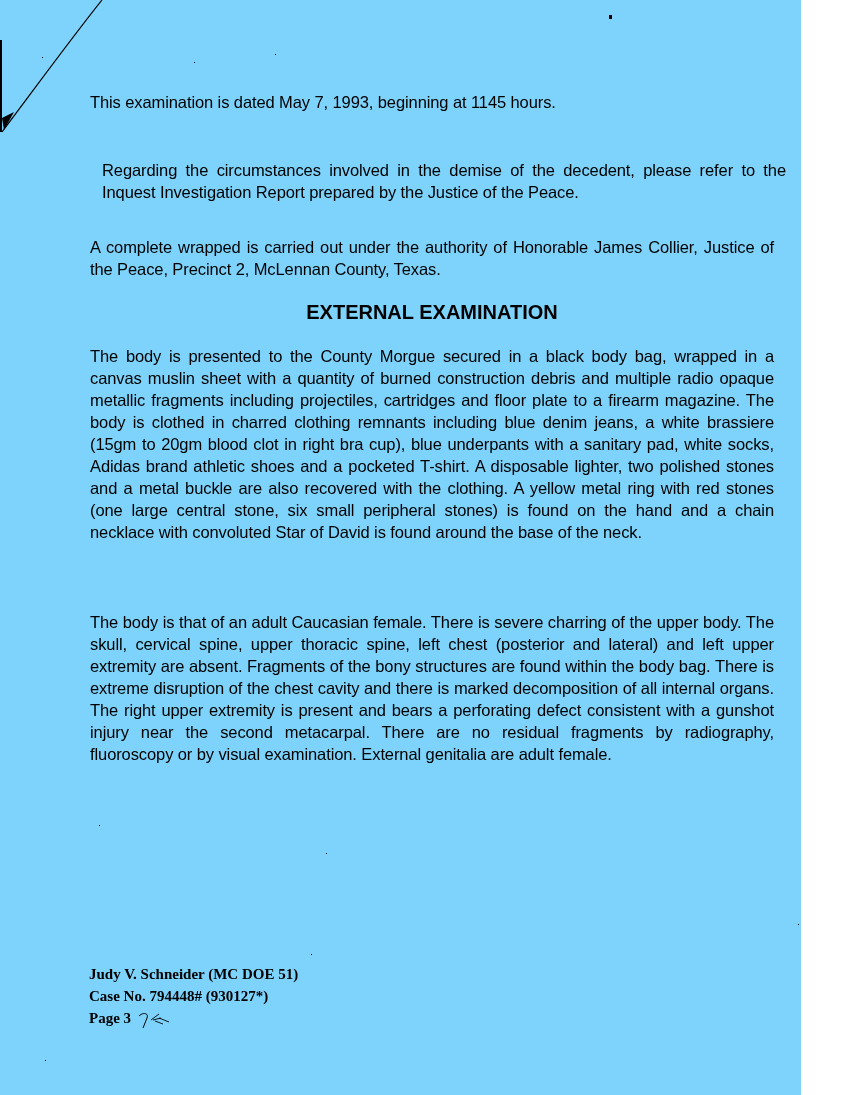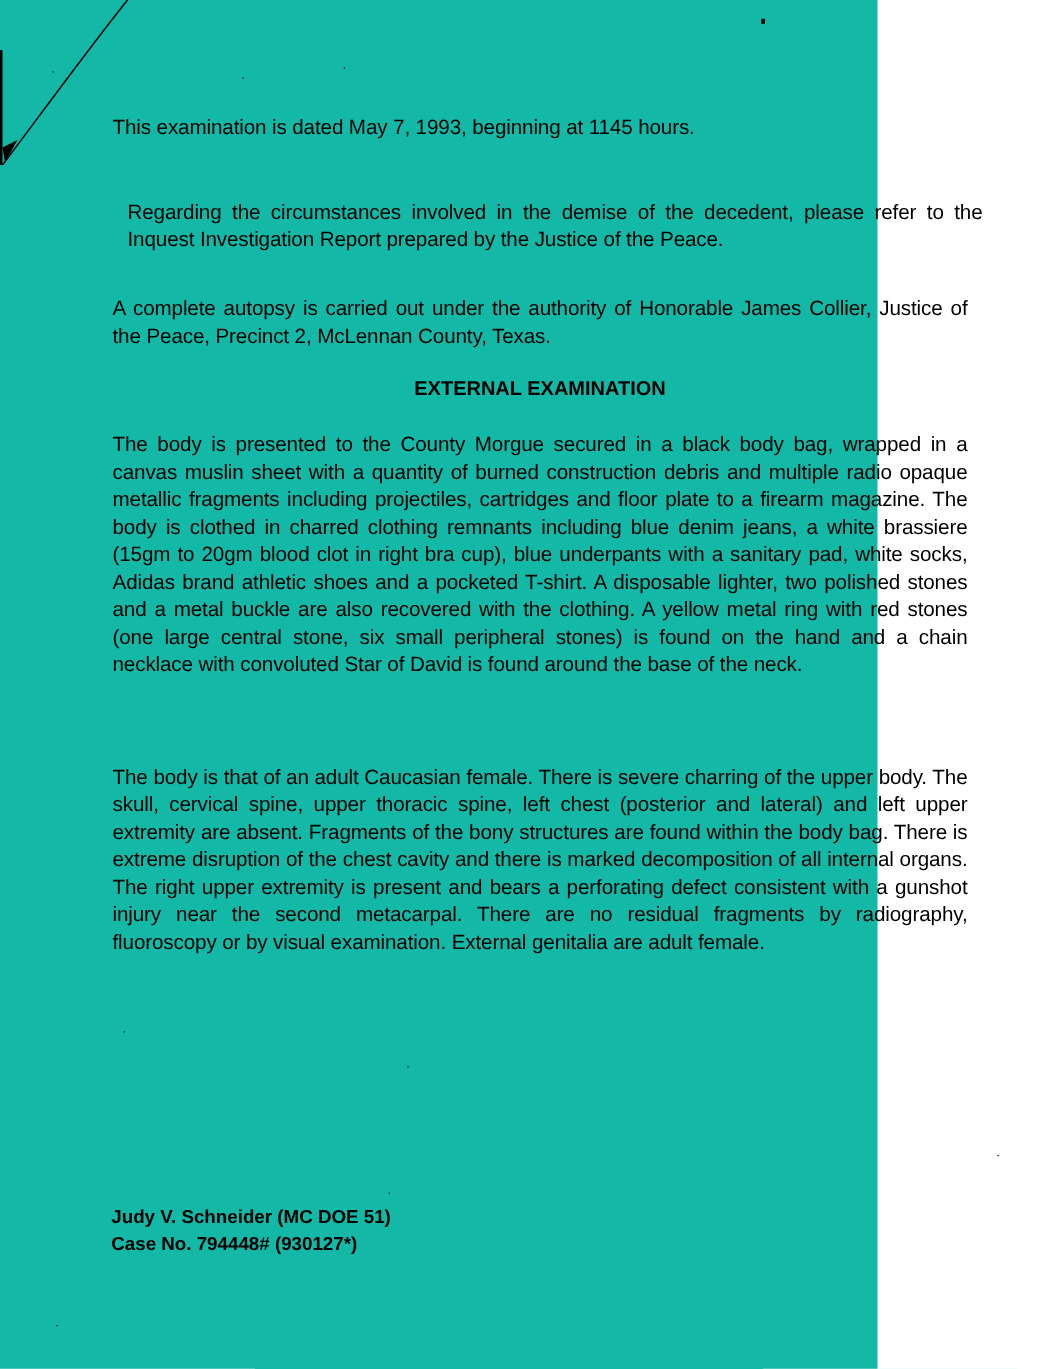--- a/index.html
+++ b/index.html
@@ -1,22 +1,22 @@
 <!DOCTYPE html>
 <html><head>
 <meta charset="utf-8">
 <style>
   html, body { margin: 0; padding: 0; background: #ffffff; }
   body { width: 850px; height: 1095px; position: relative; overflow: hidden; }
-  .page { position: absolute; left: 0; top: 0; width: 702px; height: 1095px; background: #14b8a6; color: #000; font-family: "Liberation Sans", sans-serif; }
+  .page { position: absolute; left: 0; top: 0; width: 801px; height: 1095px; background: #7dd3fc; color: #000; font-family: "Liberation Sans", sans-serif; }
   .para { position: absolute; left: 90px; width: 684px; font-size: 16.5px; line-height: 22px; text-align: justify; letter-spacing: -0.1px; }
   .para.last-left { text-align-last: left; }
-  .heading { position: absolute; left: 90px; width: 684px; top: 301px; text-align: center; font-weight: bold; font-size: 16px; line-height: 22px; }
+  .heading { position: absolute; left: 90px; width: 684px; top: 301px; text-align: center; font-weight: bold; font-size: 20px; line-height: 22px; }
   .footer { position: absolute; left: 89px; top: 963px; font-weight: bold; font-size: 15px; line-height: 22px; }
-  .footer div { white-space: nowrap; }
+  .footer div { white-space: nowrap; font-family: Liberation Serif, serif; }
   .mark { position: absolute; left: 0; top: 0; }
   .speck { position: absolute; width: 2px; height: 2px; background: #000; }
   .initials { display: inline-block; vertical-align: middle; margin-left: 2px; }
 </style>
 </head>
 <body>
 
 <div class="page">
 
   <svg class="mark" width="120" height="140" viewBox="0 0 120 140">
@@ -32,26 +32,33 @@
   <span class="speck" style="left:99px;top:825px;width:1px;height:1px;"></span>
   <span class="speck" style="left:326px;top:853px;width:1px;height:1px;"></span>
   <span class="speck" style="left:798px;top:924px;width:1px;height:1px;"></span>
   <span class="speck" style="left:311px;top:954px;width:1px;height:1px;"></span>
   <span class="speck" style="left:45px;top:1060px;width:1px;height:1px;"></span>
 
   <p class="para last-left" style="top:91px; margin:0;">This examination is dated May 7, 1993, beginning at 1145 hours.</p>
 
   <p class="para last-left" style="top:147px; margin:12px;">Regarding the circumstances involved in the demise of the decedent, please refer to the Inquest Investigation Report prepared by the Justice of the Peace.</p>
 
-  <p class="para last-left" style="top:236px; margin:0;">A complete autopsy is carried out under the authority of Honorable James Collier, Justice of the Peace, Precinct 2, McLennan County, Texas.</p>
+  <p class="para last-left" style="top:236px; margin:0;">A complete wrapped is carried out under the authority of Honorable James Collier, Justice of the Peace, Precinct 2, McLennan County, Texas.</p>
 
   <div class="heading">EXTERNAL EXAMINATION</div>
 
   <p class="para last-left" style="top:345px; margin:0;">The body is presented to the County Morgue secured in a black body bag, wrapped in a canvas muslin sheet with a quantity of burned construction debris and multiple radio opaque metallic fragments including projectiles, cartridges and floor plate to a firearm magazine.  The body is clothed in charred clothing remnants including blue denim jeans, a white brassiere (15gm to 20gm blood clot in right bra cup), blue underpants with a sanitary pad, white socks, Adidas brand athletic shoes and a pocketed T-shirt.  A disposable lighter, two polished stones and a metal buckle are also recovered with the clothing.  A yellow metal ring with red stones (one large central stone, six small peripheral stones) is found on the hand and a chain necklace with convoluted Star of David is found around the base of the neck.</p>
 
   <p class="para last-left" style="top:611px; margin:0;">The body is that of an adult Caucasian female.  There is severe charring of the upper body.  The skull, cervical spine, upper thoracic spine, left chest (posterior and lateral) and left upper extremity are absent.  Fragments of the bony structures are found within the body bag.  There is extreme disruption of the chest cavity and there is marked decomposition of all internal organs.  The right upper extremity is present and bears a perforating defect consistent with a gunshot injury near the second metacarpal.  There are no residual fragments by radiography, fluoroscopy or by visual examination.  External genitalia are adult female.</p>
 
   <div class="footer">
     <div>Judy V. Schneider (MC DOE 51)</div>
     <div>Case No. 794448# (930127*)</div>
+    <div>
+      <span>Page 3</span>
+      <svg class="initials" width="40" height="20" viewBox="0 0 40 20">
+        <path d="M2 6 C 6 2, 12 3, 10 8 L 6 18" fill="none" stroke="#000" stroke-width="1"></path>
+        <path d="M14 10 L 22 4 M16 10 L 24 8 M18 11 L 26 14 M22 8 L 32 12" fill="none" stroke="#000" stroke-width="0.9"></path>
+      </svg>
+    </div>
   </div>
 
 </div>
 
 </body></html>

